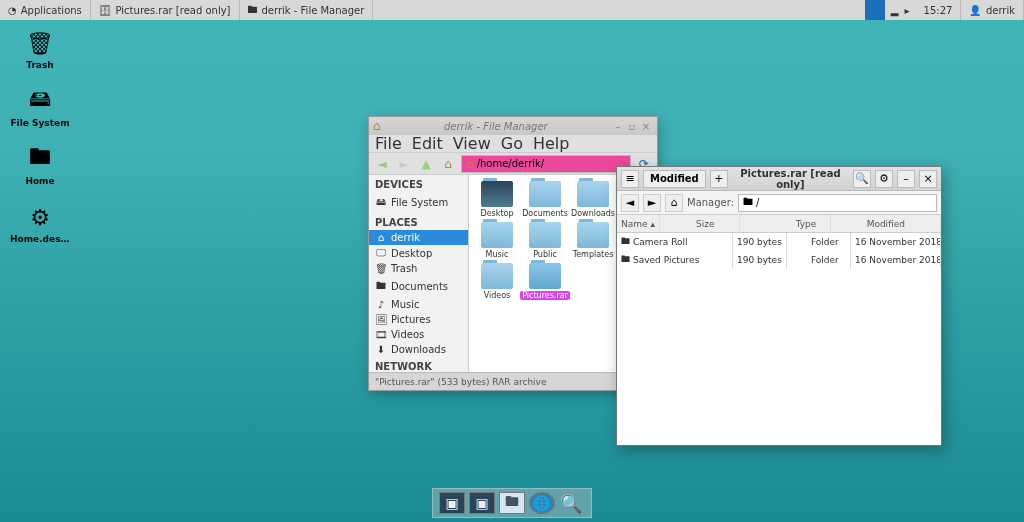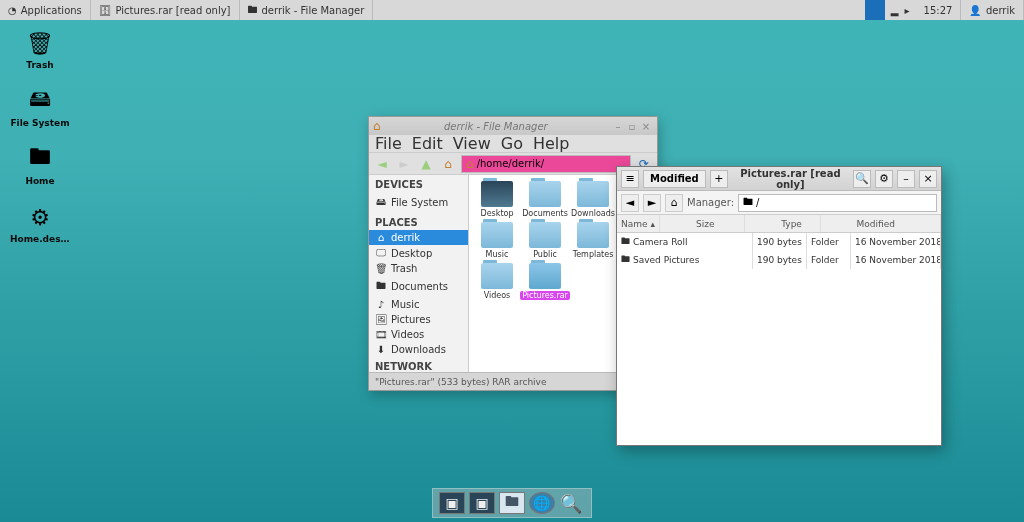--- a/index.html
+++ b/index.html
@@ -53,21 +53,21 @@
 .am-title .am-title-text { flex: 1; text-align: center; font-size: 10px; color: #333; font-weight: bold; }
 .am-loc { height: 24px; display: flex; align-items: center; gap: 4px; padding: 0 4px; border-bottom: 1px solid #ccc; background: #f4f4f4; }
 .am-loc .nb { width: 18px; height: 18px; display:flex;align-items:center;justify-content:center; font-size:11px; cursor:pointer; border: 1px solid #ccc; background:#eee; }
 .am-loc .loc-label { font-size: 10px; color:#555; }
 .am-loc .loc-input { flex: 1; height: 18px; border: 1px solid #bbb; background:#fff; padding: 0 4px; display:flex;align-items:center; gap:3px; }
 .am-list { flex: 1; overflow: hidden; }
 .am-head { display: flex; height: 18px; background: #eee; border-bottom: 1px solid #ccc; font-size: 9px; color:#555;gap:32px; }
 .am-head .col, .am-row .col { padding: 2px 4px; border-right: 1px solid #ddd; display:flex; align-items:center; gap:3px; }
 .col-name { flex: 1; }
 .col-size { width: 54px; }
-.col-type { width: 44px; }
+.col-type { width: 44px; margin-left: 20px; }
 .col-mod { width: 90px; white-space: nowrap; overflow:hidden; }
 .am-row { display: flex; height: 18px; font-size: 9px; color:#333; cursor: pointer; }
 
 
 .dock { position: absolute; bottom: 4px; left: 50%; transform: translateX(-50%); display: flex; gap: 4px; padding: 3px 6px; background: rgba(200,200,200,0.4); border: 1px solid rgba(255,255,255,0.3); }
 .dock-item { width: 26px; height: 22px; background: #2a4558; border: 1px solid #777; display:flex;align-items:center;justify-content:center; color:#eee; font-size:14px; cursor:pointer; }
 .dock-item.light { background:#d9e6f0; color:#456; }
 .dock-item.globe { background:#3a7fa8; border-radius:50%; }
 .dock-item.glass { background: transparent; border:none; color:#222; font-size:18px; }
 

